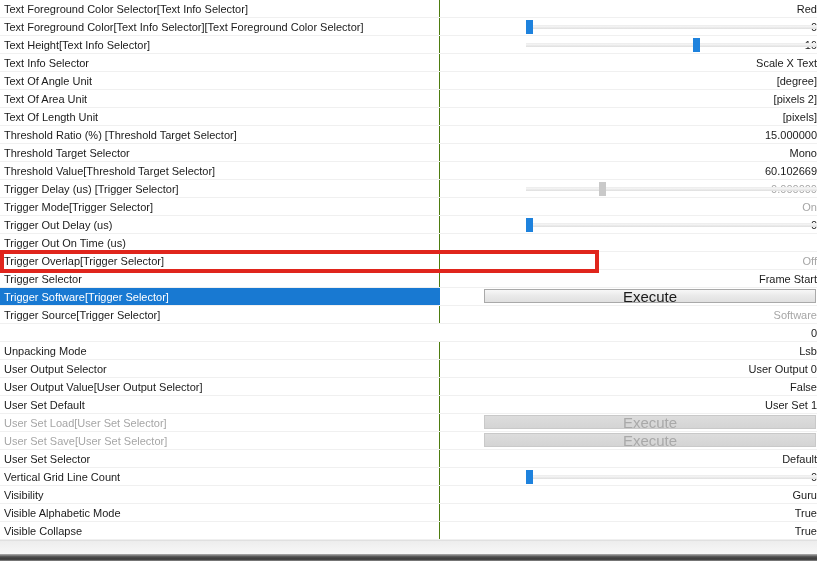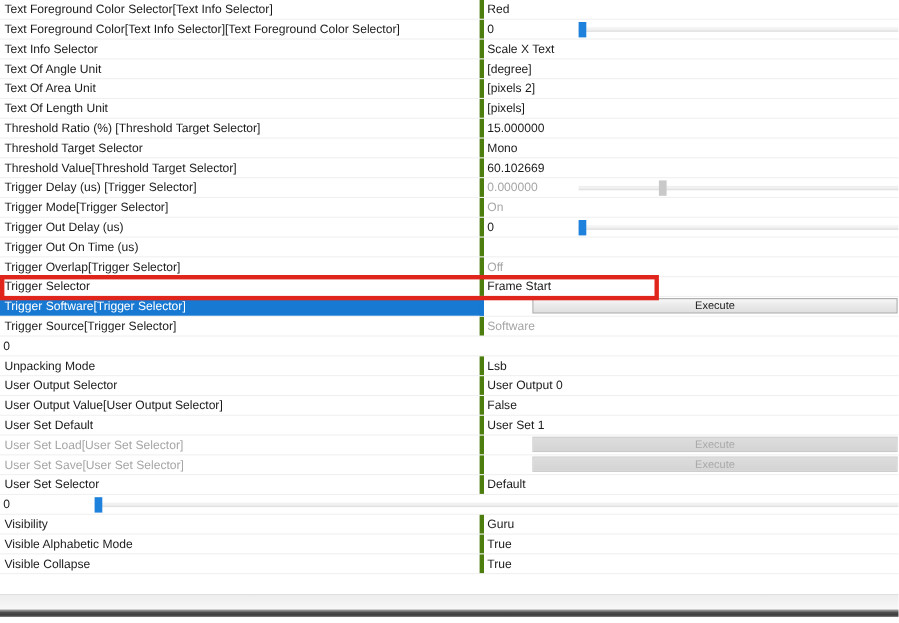--- a/index.html
+++ b/index.html
@@ -8,26 +8,26 @@
     font-family:"Liberation Sans","DejaVu Sans",sans-serif;
     font-size:11px;color:#1b1b1b;position:relative;
   }
   .grid{position:relative;width:817px;height:540px;background:#ffffff;}
   .prow{
     display:flex;height:18px;box-sizing:border-box;
     border-bottom:1px solid #f0f0f0;align-items:stretch;
   }
   .cell-label{
     width:440px;box-sizing:border-box;padding-left:4px;
-    border-right:4px solid #4d7c0f;display:flex;align-items:center;
+    border-right:1px solid #4d7c0f;display:flex;align-items:center;
     white-space:nowrap;overflow:hidden;
   }
   .cell-value{
     flex:1;position:relative;display:flex;align-items:center;
-    padding-left:3px;white-space:nowrap;overflow:hidden;
+    padding-left:3px;white-space:nowrap;overflow:hidden;justify-content:flex-end;
   }
   .prow.selected .cell-label{
     background:#1879d2;color:#ffffff;border-right-color:#1879d2;
   }
   .txt-disabled{color:#a6a6a6;}
   
   .slider-track{
     position:absolute;left:86px;right:0;top:7px;height:3px;
     background:linear-gradient(180deg,#f7f7f7,#dedede);
     border-top:1px solid #eeeeee;
@@ -35,21 +35,21 @@
   .slider-thumb{
     position:absolute;top:2px;width:7px;height:14px;background:#1e82dd;
   }
   .slider-thumb.gray{background:#c9c9c9;}
   
   .exec-btn{
     position:absolute;left:2px;right:1px;top:1px;bottom:2px;
     display:flex;align-items:center;justify-content:center;
     background:linear-gradient(180deg,#f7f7f7,#e9e9e9 50%,#e0e0e0);
     border:1px solid #a9a9a9;box-sizing:border-box;
-    font-size:10px;color:#1b1b1b;margin-left:42px;
+    font-size:15px;color:#1b1b1b;margin-left:42px;
   }
   .exec-btn.disabled{
     background:linear-gradient(180deg,#dddddd,#d4d4d4);
     border:1px solid #c9c9c9;color:#a9a9a9;
   }
   
   .red-box{
     position:absolute;left:0;top:250px;width:599px;height:23px;
     border:4px solid #e0251c;box-sizing:border-box;z-index:6;
     pointer-events:none;background:transparent;
@@ -80,20 +80,28 @@
     </div>
     <div class="prow">
       <div class="cell-label">Text Foreground Color[Text Info Selector][Text Foreground Color Selector]</div>
       <div class="cell-value">
         <span class="">0</span>
         <div class="slider-track"></div>
         <div class="slider-thumb" style="left: 86px;"></div>
       </div>
     </div>
     <div class="prow">
+      <div class="cell-label">Text Height[Text Info Selector]</div>
+      <div class="cell-value">
+        <span class="">16</span>
+        <div class="slider-track"></div>
+        <div class="slider-thumb" style="left: 253px;"></div>
+      </div>
+    </div>
+    <div class="prow">
       <div class="cell-label">Text Info Selector</div>
       <div class="cell-value">
         <span class="">Scale X Text</span>
       </div>
     </div>
     <div class="prow">
       <div class="cell-label">Text Of Angle Unit</div>
       <div class="cell-value">
         <span class="">[degree]</span>
       </div>
@@ -218,20 +226,21 @@
         <div class="exec-btn disabled">Execute</div>
       </div>
     </div>
     <div class="prow">
       <div class="cell-label">User Set Selector</div>
       <div class="cell-value">
         <span class="">Default</span>
       </div>
     </div>
     <div class="prow">
+      <div class="cell-label">Vertical Grid Line Count</div>
       <div class="cell-value">
         <span class="">0</span>
         <div class="slider-track"></div>
         <div class="slider-thumb" style="left: 86px;"></div>
       </div>
     </div>
     <div class="prow">
       <div class="cell-label">Visibility</div>
       <div class="cell-value">
         <span class="">Guru</span>

